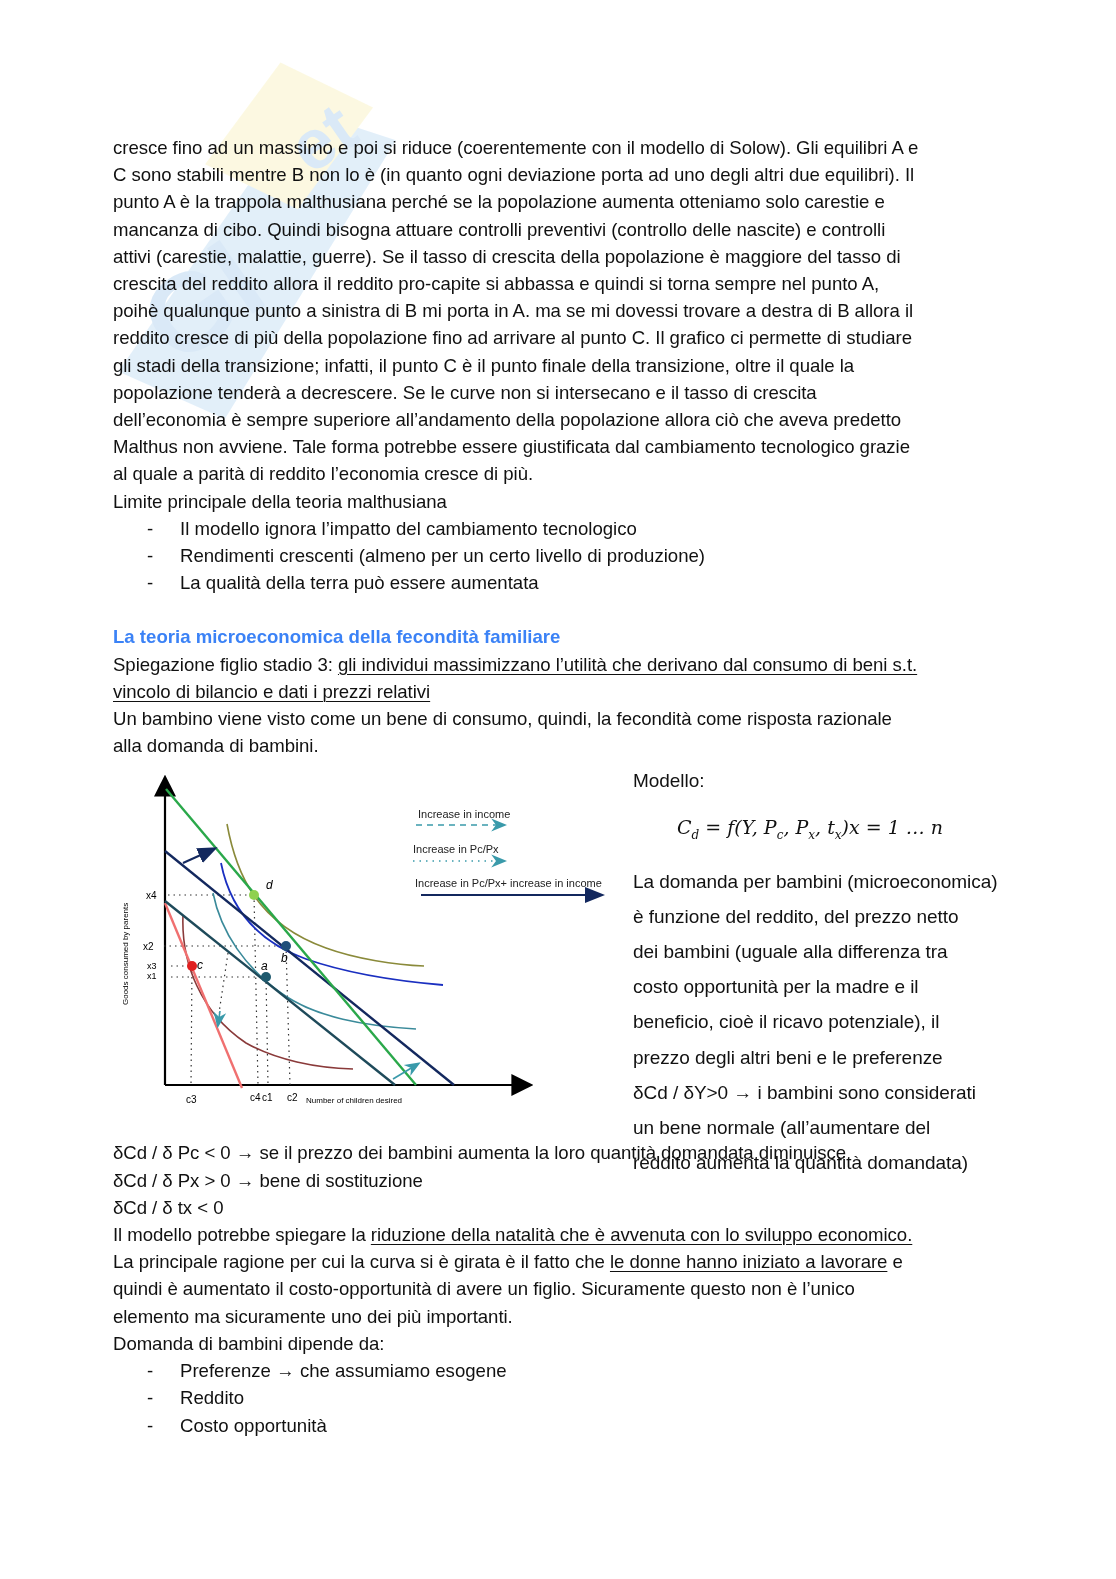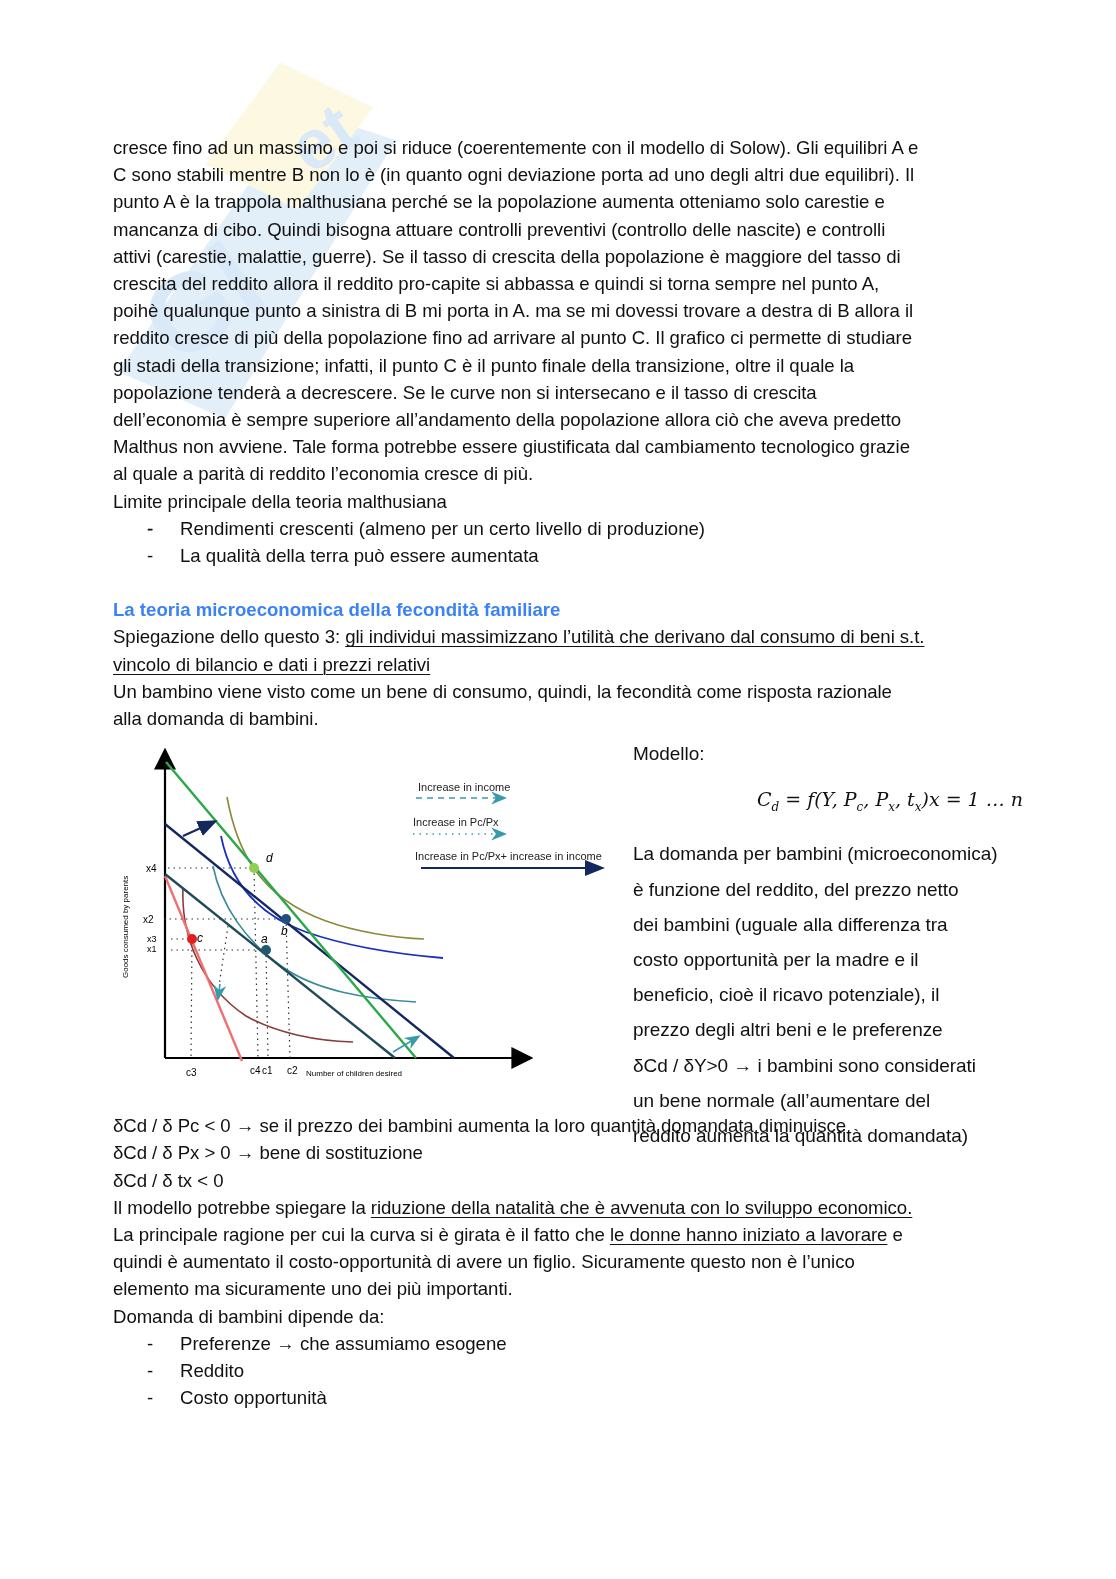--- a/index.html
+++ b/index.html
@@ -13,21 +13,21 @@
   .list { list-style: none; margin: 0; padding: 0; }
   .list li { font-size: 18.6px; line-height: 27.2px; position: relative; padding-left: 67px; }
   .list li .dash { position: absolute; left: 34px; }
   .heading { color: #3b82f6; font-weight: bold; font-size: 18.6px; line-height: 27.2px; margin: 0; }
   .spacer { height: 27px; }
   .figure-row { position: relative; height: 380px; }
   .chart { position: absolute; left: -7px; top: 4px; width: 520px; height: 350px; }
   .side { position: absolute; left: 520px; top: 0; width: 390px; }
   .side .p { font-size: 19px; line-height: 27.2px; margin-top: 8px; }
   .formula { font-family: "DejaVu Serif", "Liberation Serif", serif; font-style: italic;
-             font-size: 19px; line-height: 27.2px; padding-left: 44px; text-align: right; }
+             font-size: 19px; line-height: 27.2px; padding-left: 44px; }
   .chart text { font-family: "Liberation Sans", sans-serif; }
 </style>
 </head>
 <body>
 
 <svg class="watermark" viewBox="0 0 480 440">
   <g transform="rotate(-35 240 220)" opacity="0.22">
     <path d="M60 230 L360 120 L420 200 L120 330 Z" fill="#7fb8e8"></path>
     <path d="M250 110 L370 70 L420 160 L300 200 Z" fill="#f2e27a"></path>
     <text x="110" y="260" font-size="110" font-weight="bold" fill="#5aa0dc" font-family="Liberation Sans, sans-serif">Gl</text>
@@ -48,30 +48,30 @@
     <p class="p">reddito cresce di più della popolazione fino ad arrivare al punto C. Il grafico ci permette di studiare</p>
     <p class="p">gli stadi della transizione; infatti, il punto C è il punto finale della transizione, oltre il quale la</p>
     <p class="p">popolazione tenderà a decrescere. Se le curve non si intersecano e il tasso di crescita</p>
     <p class="p">dell’economia è sempre superiore all’andamento della popolazione allora ciò che aveva predetto</p>
     <p class="p">Malthus non avviene. Tale forma potrebbe essere giustificata dal cambiamento tecnologico grazie</p>
     <p class="p">al quale a parità di reddito l’economia cresce di più.</p>
   </div>
 
   <p class="p">Limite principale della teoria malthusiana</p>
   <ul class="list">
-    <li><span class="dash">-</span></li>
+    <li><span class="dash">-</span><span>Il modello ignora l’impatto del cambiamento tecnologico</span></li>
     <li><span class="dash">-</span><span>Rendimenti crescenti (almeno per un certo livello di produzione)</span></li>
     <li><span class="dash">-</span><span>La qualità della terra può essere aumentata</span></li>
   </ul>
 
   <div class="spacer"></div>
 
   <h2 class="heading">La teoria microeconomica della fecondità familiare</h2>
   <p class="p">
-    <span>Spiegazione dello questo 3: </span><span class="u">gli individui massimizzano l’utilità che derivano dal consumo di beni s.t.</span>
+    <span>Spiegazione figlio stadio 3: </span><span class="u">gli individui massimizzano l’utilità che derivano dal consumo di beni s.t.</span>
   </p>
   <p class="p"><span class="u">vincolo di bilancio e dati i prezzi relativi</span></p>
   <p class="p">Un bambino viene visto come un bene di consumo, quindi, la fecondità come risposta razionale</p>
   <p class="p">alla domanda di bambini.</p>
 
   <div class="figure-row">
     <svg class="chart" viewBox="0 0 520 350">
       <defs>
         <marker id="ah" markerWidth="10" markerHeight="10" refX="8" refY="5" orient="auto">
           <path d="M0,0 L10,5 L0,10 Z" fill="#000"></path>

